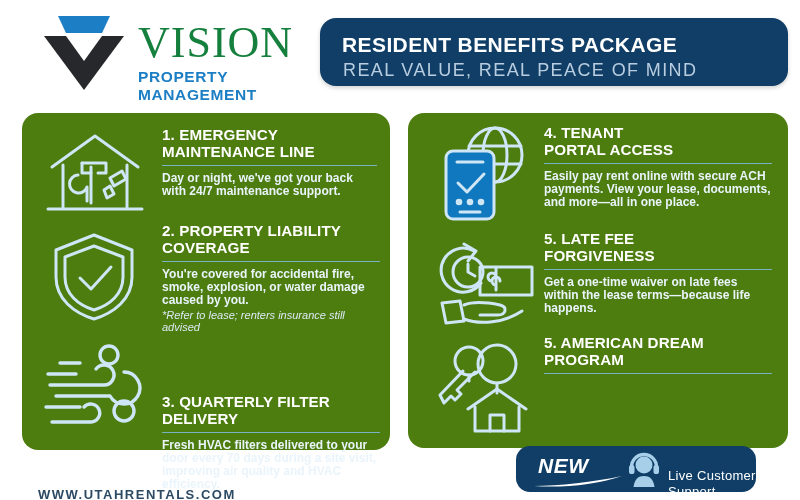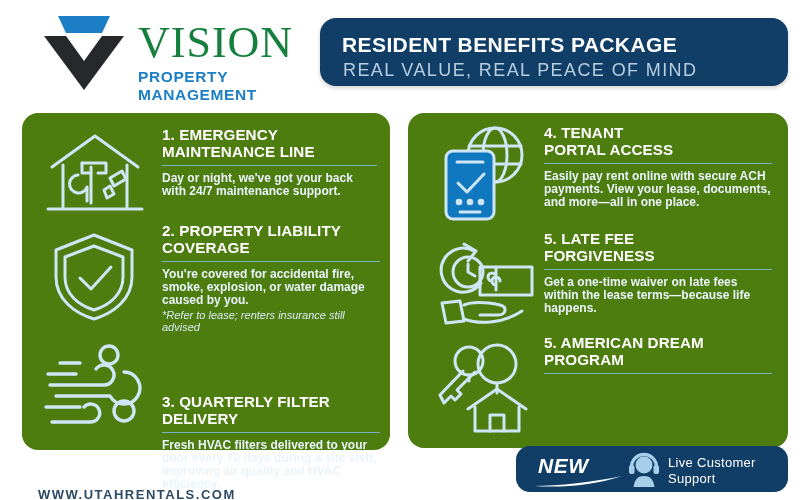--- a/index.html
+++ b/index.html
@@ -64,31 +64,31 @@
   .b-note{
     color:#dceaf6;font-size:11px;font-style:italic;line-height:12px;margin-top:2px;
   }
 
   
   .site-url{
     position:absolute;left:38px;top:463px;
     color:#2c4a63;font-size:13px;font-weight:bold;letter-spacing:1.5px;margin-top:24px;
   }
   .new-badge{
-    position:absolute;left:516px;top:446px;width:272px;height:46px;
+    position:absolute;left:516px;top:446px;width:240px;height:46px;
     background:#103e66;border-radius:14px;
   }
   .new-word{
     position:absolute;left:22px;top:8px;color:#ffffff;
     font-size:21px;font-weight:bold;font-style:italic;letter-spacing:0.5px;
   }
   .new-swoosh{position:absolute;left:16px;top:30px;}
   .support-ico{position:absolute;left:110px;top:6px;}
   .support-text{
-    position:absolute;left:152px;top:9px;color:#ffffff;
+    position:absolute;left:152px;top:22px;color:#ffffff;
     font-size:13px;line-height:15.5px;letter-spacing:0.3px;
   }
   svg{display:block;}
 </style>
 </head>
 <body>
 
 <div class="canvas">
 
   <div class="header">

